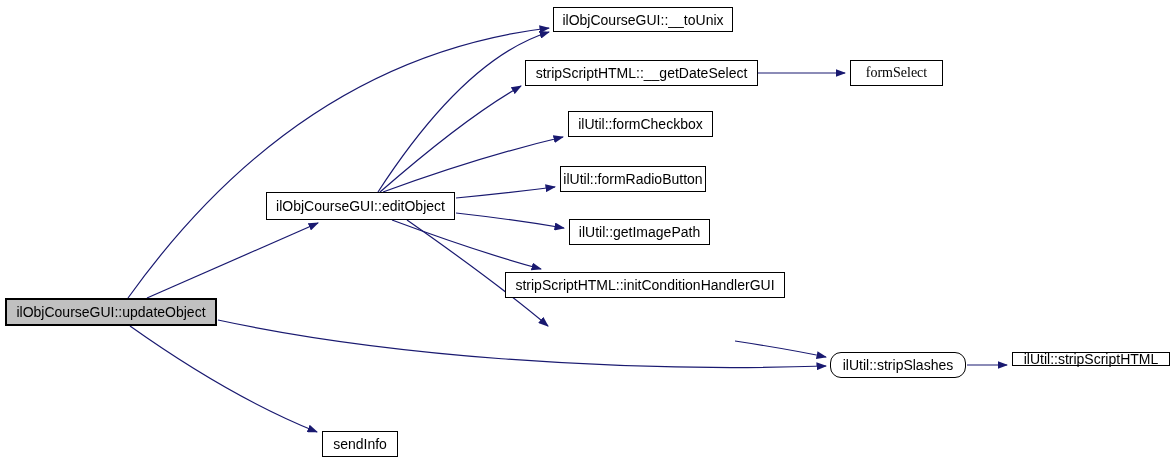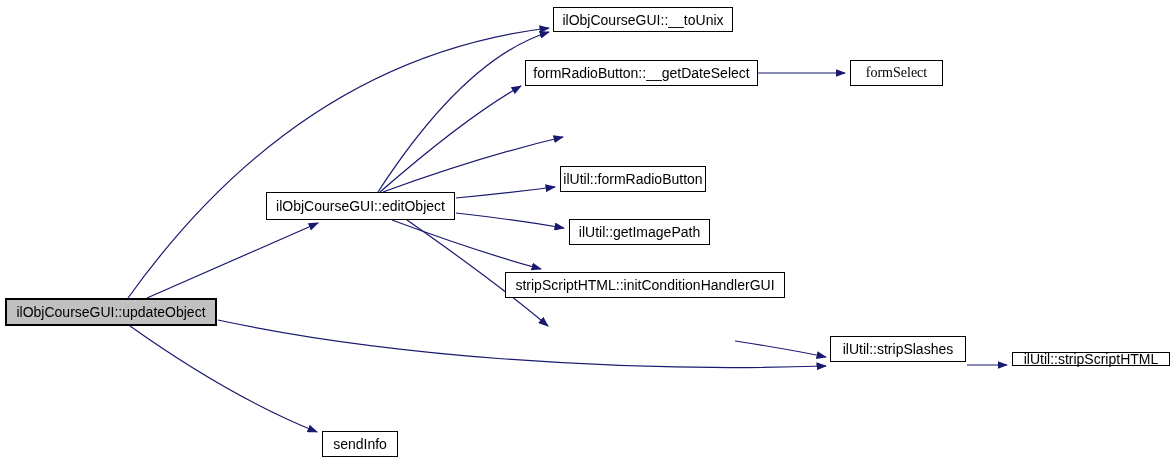--- a/index.html
+++ b/index.html
@@ -72,31 +72,32 @@
     <path class="edge" d="M 735,341 Q 788,349 826,357" marker-end="url(#arrow)"></path>
     <path class="edge" d="M 967,365 L 1007,365" marker-end="url(#arrow)"></path>
   </svg>
 
   <div class="node highlight" style="left:5px; top:298px; width:212px; height:28px;">ilObjCourseGUI::updateObject</div>
 
   <div class="node" style="left:266px; top:192px; width:189px; height:28px;">ilObjCourseGUI::editObject</div>
 
   <div class="node" style="left:553px; top:7px; width:180px; height:25px;">ilObjCourseGUI::__toUnix</div>
 
-  <div class="node" style="left:525px; top:60px; width:233px; height:26px;">formRadioButton::__getDateSelect</div>
+  <div class="node" style="left:525px; top:60px; width:233px; height:26px;">stripScriptHTML::__getDateSelect</div>
 
   <div class="node" style="left:850px; top:60px; width:93px; height:26px;font-family:Liberation Serif, serif;">formSelect</div>
 
+  <div class="node" style="left:568px; top:111px; width:145px; height:26px;">ilUtil::formCheckbox</div>
 
   <div class="node" style="left:560px; top:166px; width:146px; height:26px;">ilUtil::formRadioButton</div>
 
   <div class="node" style="left:569px; top:219px; width:141px; height:26px;">ilUtil::getImagePath</div>
 
   <div class="node" style="left:505px; top:272px; width:280px; height:26px;">stripScriptHTML::initConditionHandlerGUI</div>
 
 
-  <div class="node" style="left:830px; top:336px; width:136px; height:26px;">ilUtil::stripSlashes</div>
+  <div class="node" style="left:830px; top:352px; width:136px; height:26px;border-radius:11px;">ilUtil::stripSlashes</div>
 
   <div class="node" style="left:1012px; top:352px; width:158px; height:14px;">ilUtil::stripScriptHTML</div>
 
   <div class="node" style="left:322px; top:431px; width:76px; height:26px;">sendInfo</div>
 
 </div>
 
 </body></html>

